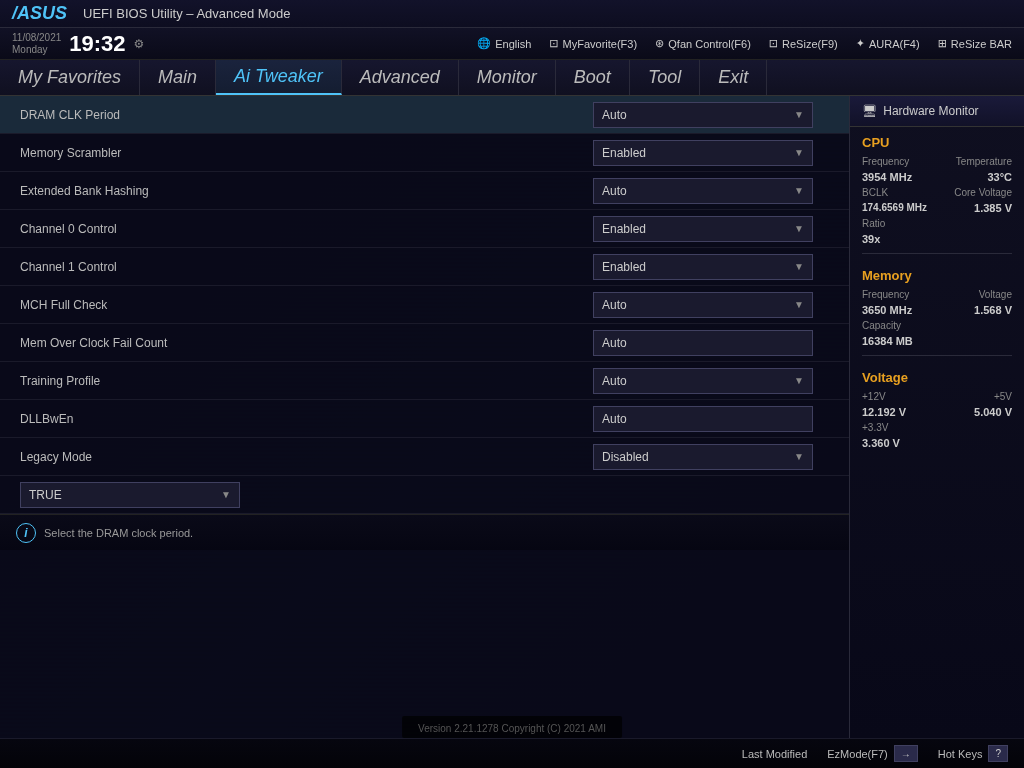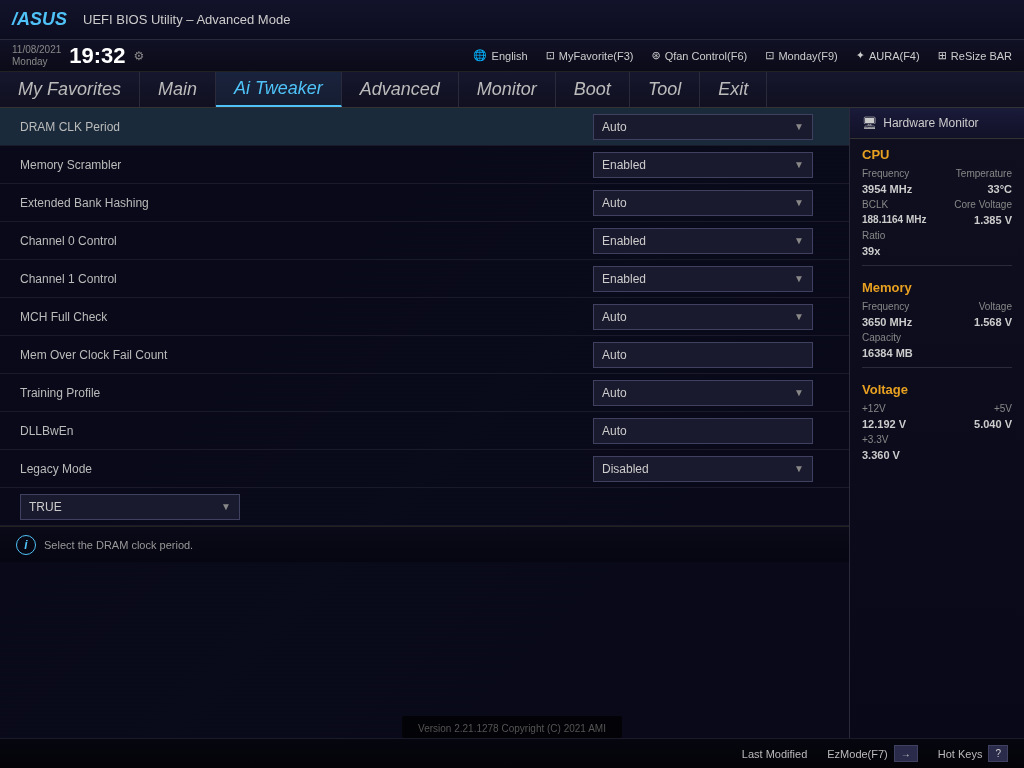--- a/index.html
+++ b/index.html
@@ -111,21 +111,21 @@
       z-index: 10;
       width: 1024px;
       height: 768px;
       display: flex;
       flex-direction: column;
     }
 
     
     .top-header {
       background: linear-gradient(180deg, #12122a 0%, #0d0d20 100%);
-      height: 40px;
+      height: 28px;
       display: flex;
       align-items: center;
       padding: 10px 12px;
       gap: 16px;
       border-bottom: 1px solid #2a2a3a;
     }
 
     .top-toolbar {
       background: linear-gradient(180deg, #111125 0%, #0a0a18 100%);
       height: 32px;
@@ -373,21 +373,21 @@
       <div class="topbar-btn">
         <span>⊡</span>
         <span>MyFavorite(F3)</span>
       </div>
       <div class="topbar-btn">
         <span>⊛</span>
         <span>Qfan Control(F6)</span>
       </div>
       <div class="topbar-btn">
         <span>⊡</span>
-        <span>Monday(F9)</span>
+        <span>ReSize(F9)</span>
       </div>
       <div class="topbar-btn">
         <span>✦</span>
         <span>AURA(F4)</span>
       </div>
       <div class="topbar-btn">
         <span>⊞</span>
         <span>ReSize BAR</span>
       </div>
     </div>
@@ -552,21 +552,21 @@
       <div class="hw-row">
         <span class="hw-value">3954 MHz</span>
         <span class="hw-value">33°C</span>
       </div>
 
       <div class="hw-row">
         <span class="hw-key">BCLK</span>
         <span class="hw-key">Core Voltage</span>
       </div>
       <div class="hw-row">
-        <span class="hw-value" style="font-size:10px;">188.1164 MHz</span>
+        <span class="hw-value" style="font-size:10px;">174.6569 MHz</span>
         <span class="hw-value">1.385 V</span>
       </div>
 
       <div class="hw-row">
         <span class="hw-key">Ratio</span>
       </div>
       <div class="hw-single">39x</div>
 
       <div class="hw-divider"></div>
 

